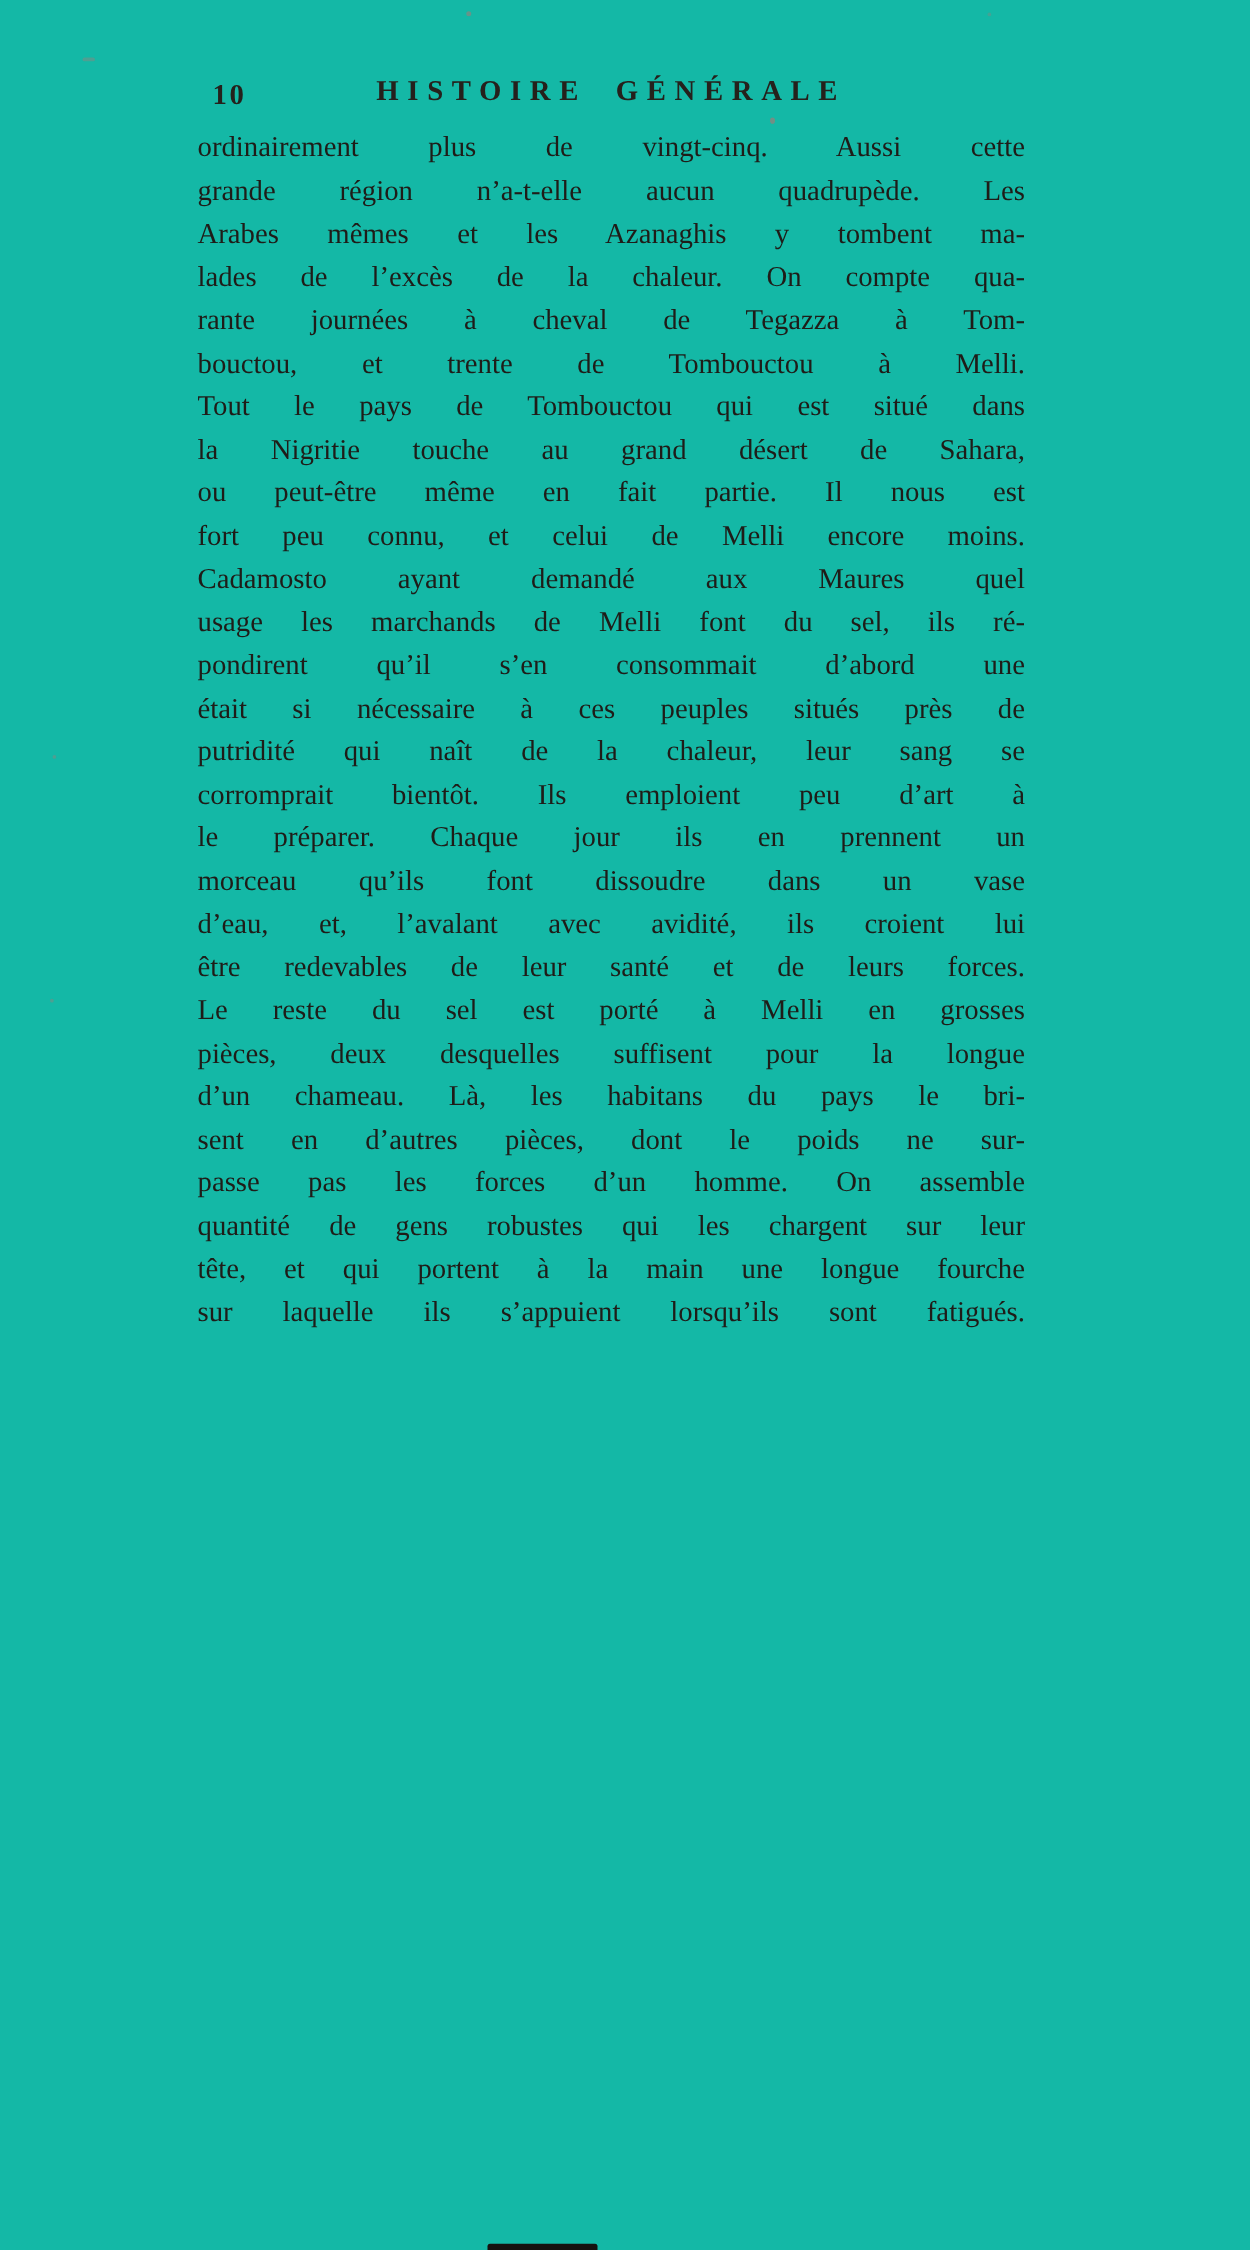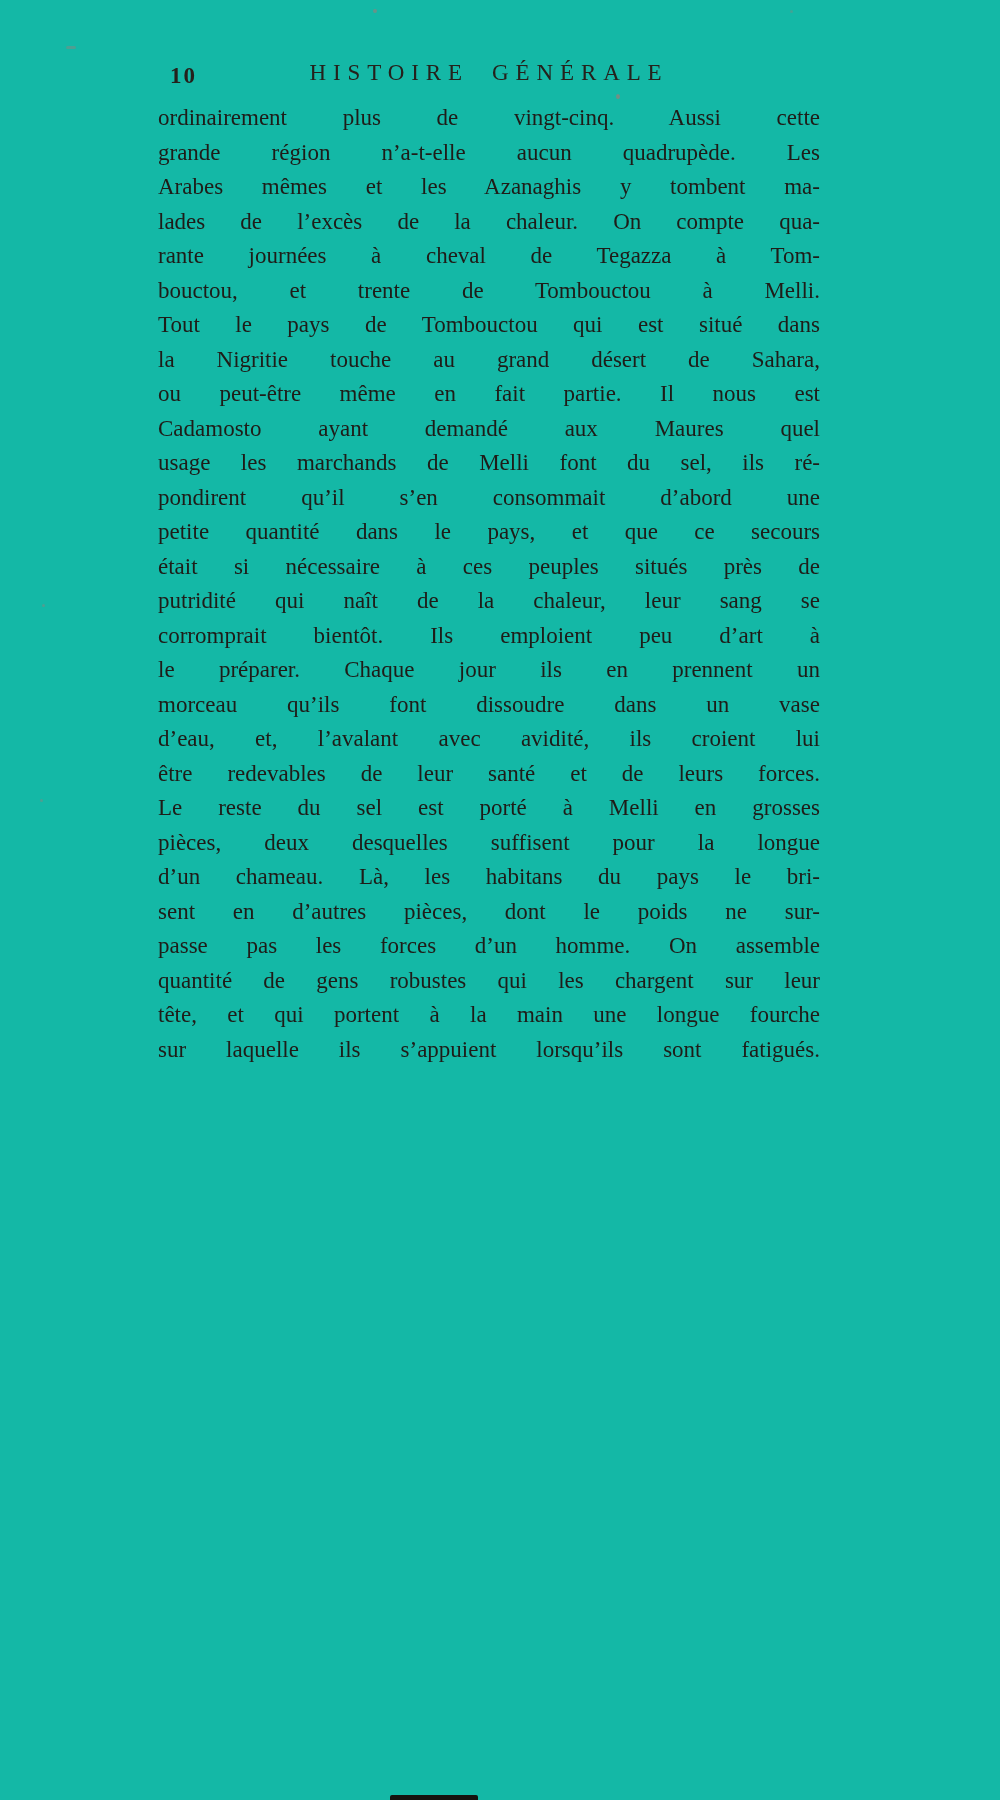--- a/index.html
+++ b/index.html
@@ -30,21 +30,21 @@
     top: 3px;
     font-size: 23px;
     font-weight: bold;
     letter-spacing: 2px;
     color: #25211c;
   }
   .running-title {
     display: block;
     text-align: center;
     font-size: 23px;
-    font-weight: normal;
+    font-weight: bold;
     letter-spacing: 0.30em;
     word-spacing: 0.45em;
     color: #25211c;
   }
   .body-text {
     position: absolute;
     top: 101px;
     left: 158px;
     width: 662px;
     font-size: 23px;
@@ -92,24 +92,24 @@
   <main class="body-text">
       <div class="text-line">ordinairement plus de vingt-cinq. Aussi cette</div>
       <div class="text-line">grande région n’a-t-elle aucun quadrupède. Les</div>
       <div class="text-line">Arabes mêmes et les Azanaghis y tombent ma-</div>
       <div class="text-line">lades de l’excès de la chaleur. On compte qua-</div>
       <div class="text-line">rante journées à cheval de Tegazza à Tom-</div>
       <div class="text-line">bouctou, et trente de Tombouctou à Melli.</div>
       <div class="text-line">Tout le pays de Tombouctou qui est situé dans</div>
       <div class="text-line">la Nigritie touche au grand désert de Sahara,</div>
       <div class="text-line">ou peut-être même en fait partie. Il nous est</div>
+      <div class="text-line">fort peu connu, et celui de Melli encore moins.</div>
       <div class="text-line">Cadamosto ayant demandé aux Maures quel</div>
       <div class="text-line">usage les marchands de Melli font du sel, ils ré-</div>
       <div class="text-line">pondirent qu’il s’en consommait d’abord une</div>
-      <div class="text-line">petite quantité dans le pays, et que ce secours</div>
       <div class="text-line">était si nécessaire à ces peuples situés près de</div>
       <div class="text-line">putridité qui naît de la chaleur, leur sang se</div>
       <div class="text-line">corromprait bientôt. Ils emploient peu d’art à</div>
       <div class="text-line">le préparer. Chaque jour ils en prennent un</div>
       <div class="text-line">morceau qu’ils font dissoudre dans un vase</div>
       <div class="text-line">d’eau, et, l’avalant avec avidité, ils croient lui</div>
       <div class="text-line">être redevables de leur santé et de leurs forces.</div>
       <div class="text-line">Le reste du sel est porté à Melli en grosses</div>
       <div class="text-line">pièces, deux desquelles suffisent pour la longue</div>
       <div class="text-line">d’un chameau. Là, les habitans du pays le bri-</div>

